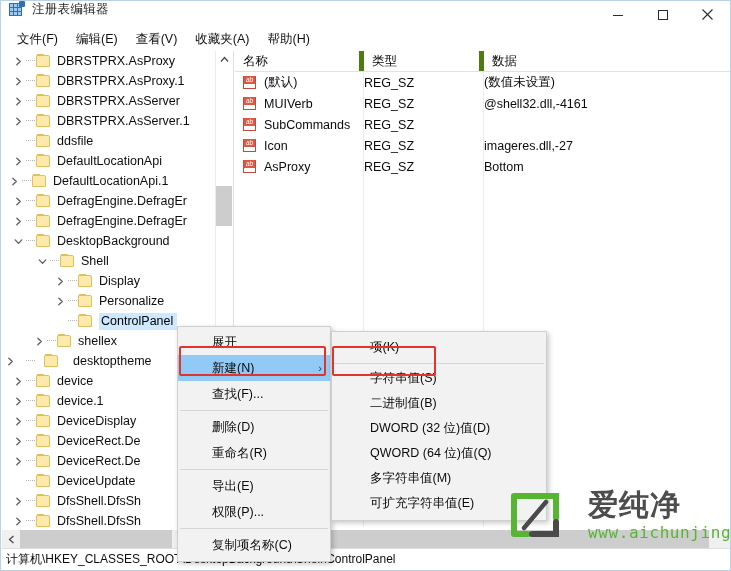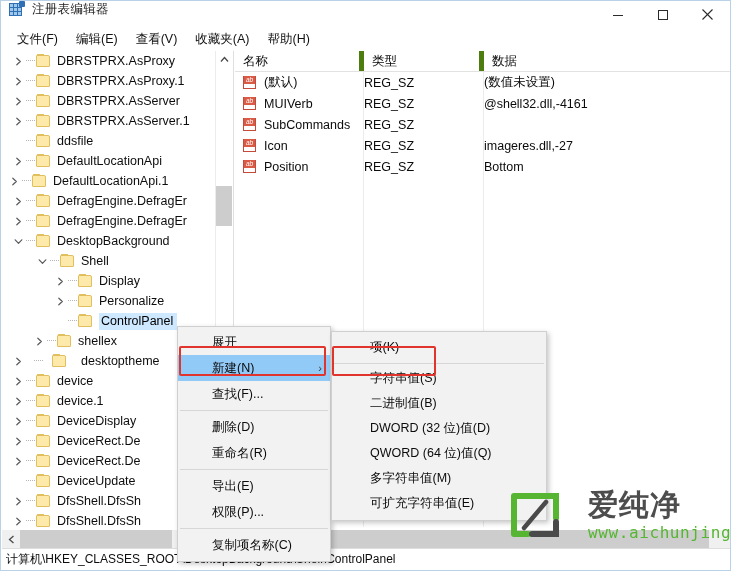--- a/index.html
+++ b/index.html
@@ -578,21 +578,21 @@
                 <path fill="none" stroke="#5a5a5a" stroke-width="1.2" stroke-linecap="round" stroke-linejoin="round" d="M2.8 1.2 L6.3 4.5 L2.8 7.8"></path>
               </svg>
             </span>
             <span class="dash"></span>
             <span class="folder">
               <i class="tab"></i>
               <i class="back"></i>
             </span>
             <span class="tlabel">shellex</span>
           </div>
-          <div class="tnode" style="padding-left: 8px; gap: 8px;">
+          <div class="tnode" style=" gap: 8px;">
             <span class="twist">
               <svg width="9" height="9" viewBox="0 0 9 9">
                 <path fill="none" stroke="#5a5a5a" stroke-width="1.2" stroke-linecap="round" stroke-linejoin="round" d="M2.8 1.2 L6.3 4.5 L2.8 7.8"></path>
               </svg>
             </span>
             <span class="dash"></span>
             <span class="folder">
               <i class="tab"></i>
               <i class="back"></i>
             </span>
@@ -771,21 +771,21 @@
             </span>
             <span class="cell-name">Icon</span>
             <span class="cell-type">REG_SZ</span>
             <span class="cell-data">imageres.dll,-27</span>
           </div>
           <div class="lv-row">
             <span class="abicon">
               <i class="sheet"></i>
               <i class="txt">ab</i>
             </span>
-            <span class="cell-name">Position</span>
+            <span class="cell-name">AsProxy</span>
             <span class="cell-type">REG_SZ</span>
             <span class="cell-data">Bottom</span>
           </div>
         </div>
 
       <div class="hscroll-right">
         <div class="hsb-arrow">
           <svg width="7" height="9" viewBox="0 0 7 9">
               <path d="M5.5 1 L1.5 4.5 L5.5 8" fill="none" stroke="#4a4a4a" stroke-width="1.3"></path>
             </svg>

